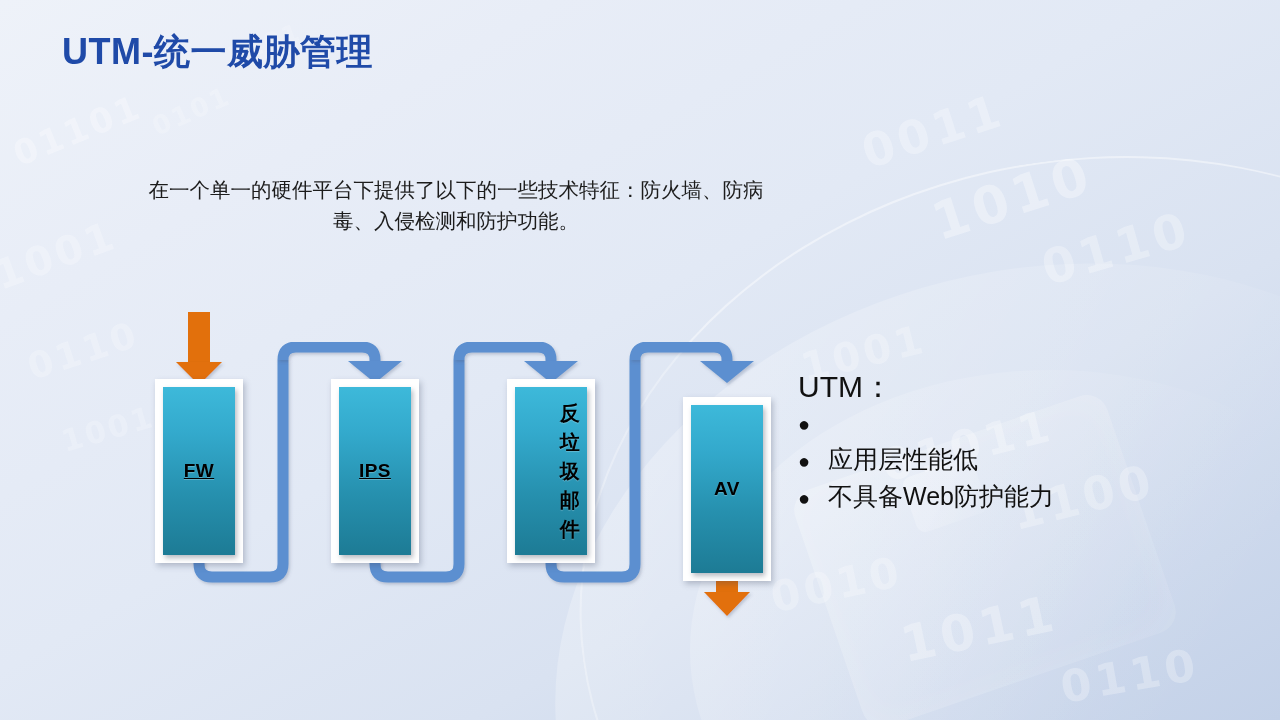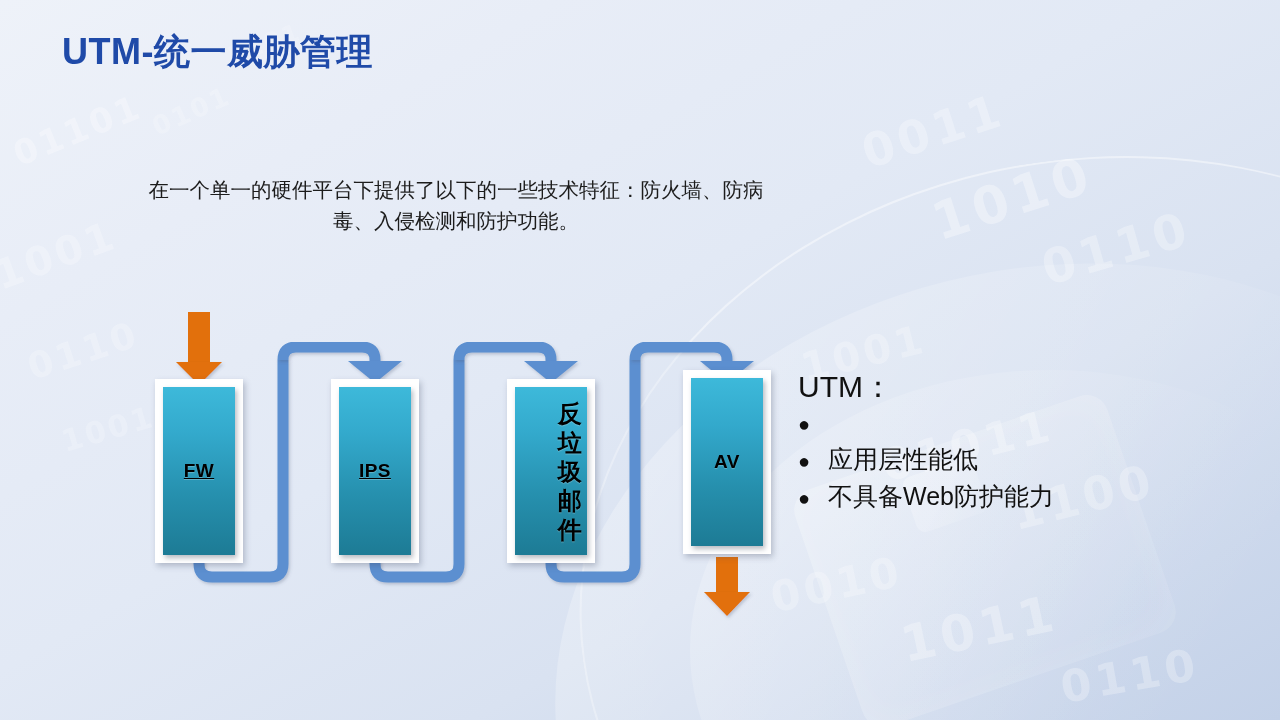--- a/index.html
+++ b/index.html
@@ -154,21 +154,21 @@
     font-size: 19px;
     font-weight: 700;
     color: #000000;
     text-align: center;
     line-height: 26px;
     letter-spacing: .4px;
     text-shadow: 0 1px 1px rgba(255,255,255,.25);
     padding: 0 2px;
     word-break: break-all;
   }
-  .node-label.cjk { font-size: 24px; line-height: 29px; padding-left: 40px; }
+  .node-label.cjk { font-size: 20px; line-height: 29px; padding-left: 40px; }
 
   
   .side {
     position: absolute;
     left: 798px;
     top: 368px;
     width: 400px;
   }
   .side-title {
     font-size: 30px;
@@ -262,21 +262,21 @@
       <div class="node" style="left: 331px; top: 379px; text-decoration: underline;">
         <div class="node-inner">
           <div class="node-label">IPS</div>
         </div>
       </div>
       <div class="node" style="left: 507px; top: 379px;">
         <div class="node-inner">
           <div class="node-label cjk">反垃圾邮件</div>
         </div>
       </div>
-      <div class="node" style="left: 683px; top: 370px;">
+      <div class="node" style="left: 683px; top: 397px;">
         <div class="node-inner">
           <div class="node-label">AV</div>
         </div>
       </div>
     </div>
 
   <div class="side">
     <div class="side-title">UTM：</div>
     <ul class="side-list" id="side-list">
         <li>

